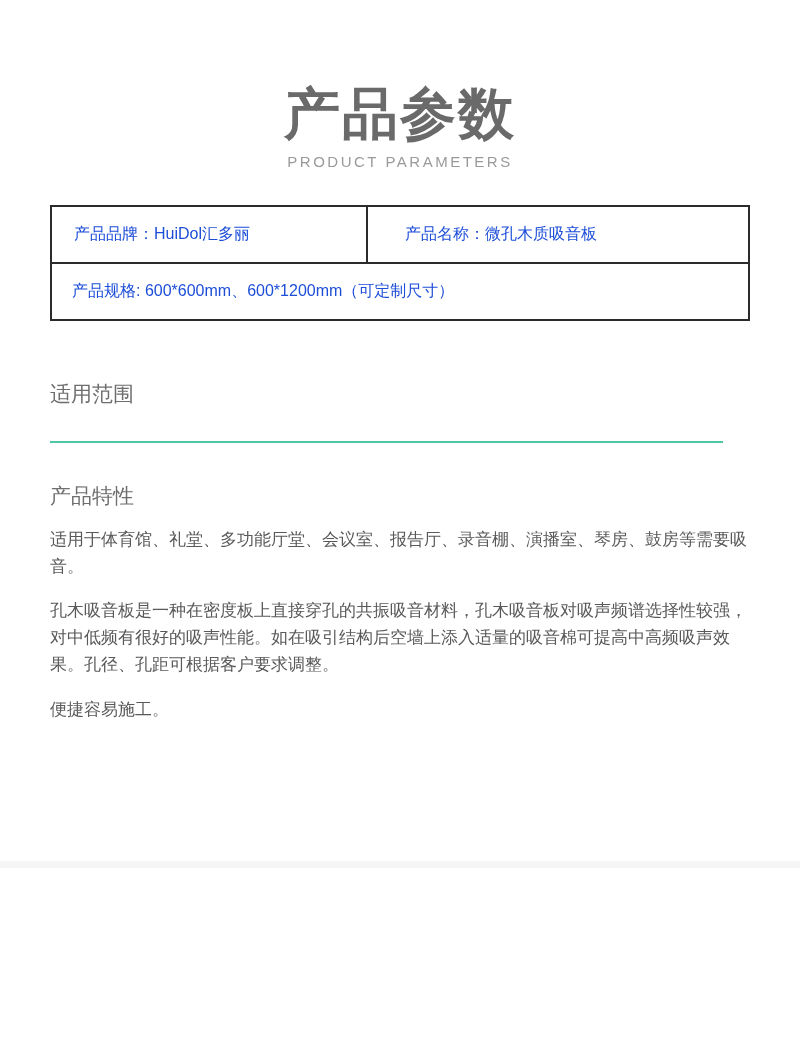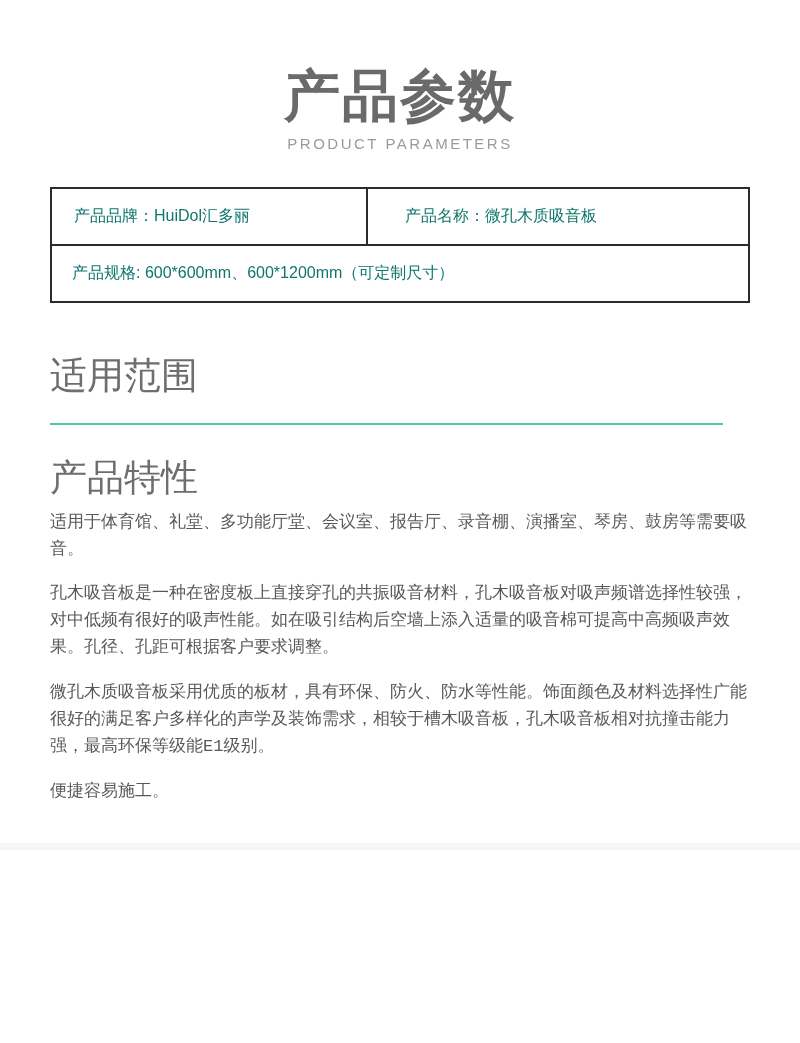--- a/index.html
+++ b/index.html
@@ -7,20 +7,21 @@
   body {
     width: 800px;
     font-family: "Liberation Sans", "DejaVu Sans", sans-serif;
   }
   .page {
     position: relative;
     width: 800px;
     height: 850px;
     background: #ffffff;
     overflow: hidden;
+    margin-top: 18px;
   }
   
   .header { padding-top: 64px; text-align: center; }
   .page-title {
     font-size: 56px;
     line-height: 64px;
     font-weight: 800;
     color: #6a6a6a;
     letter-spacing: 2px;
   }
@@ -35,32 +36,32 @@
   .spec-table {
     width: 700px;
     margin: 37px 50px 0 50px;
     border-collapse: collapse;
     table-layout: fixed;
   }
   .spec-table td {
     border: 2px solid #2b2b2b;
     height: 57px;
     font-size: 16px;
-    color: #0f766e;
+    color: #1d4ed8;
     vertical-align: middle;
     white-space: nowrap;
     overflow: hidden;
   }
   .spec-table td.col-1 { width: 316px; padding-left: 22px; }
   .spec-table td.col-2 { padding-left: 37px; }
   .spec-table td.col-full { padding-left: 20px; }
   
   .content { margin: 0 50px; width: 700px; }
   .section-heading {
-    font-size: 37px;
+    font-size: 21px;
     line-height: 32px;
     font-weight: 400;
     color: #6e6e6e;
   }
   .scope-heading { margin-top: 57px; }
   .body-text {
     font-size: 17px;
     line-height: 27px;
     color: #595959;
     width: 700px;
@@ -111,21 +112,20 @@
     <section>
       <h2 class="section-heading scope-heading">适用范围</h2>
     </section>
 
     <hr class="teal-divider">
 
     <section>
       <h2 class="section-heading features-heading">产品特性</h2>
       <p class="body-text features-p1">适用于体育馆、礼堂、多功能厅堂、会议室、报告厅、录音棚、演播室、琴房、鼓房等需要吸音。</p>
       <p class="body-text features-p">孔木吸音板是一种在密度板上直接穿孔的共振吸音材料，孔木吸音板对吸声频谱选择性较强，对中低频有很好的吸声性能。如在吸引结构后空墙上添入适量的吸音棉可提高中高频吸声效果。孔径、孔距可根据客户要求调整。</p>
-      <p class="body-text features-p">微孔木质吸音板采用优质的板材，具有环保、防火、防水等性能。饰面颜色及材料选择性广能很好的满足客户多样化的声学及装饰需求，相较于槽木吸音板，孔木吸音板相对抗撞击能力强，最高环保等级能E1级别。</p>
       <p class="body-text features-p">便捷容易施工。</p>
     </section>
 
   </div>
 
   <div class="bottom-strip"></div>
 
 </div>
 
 </body></html>

